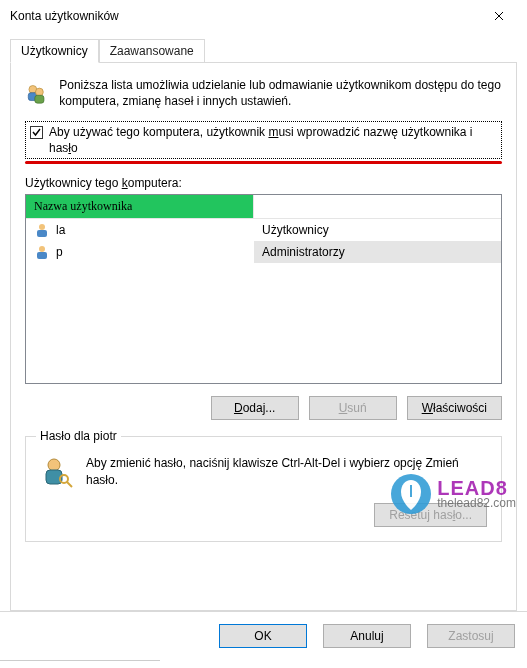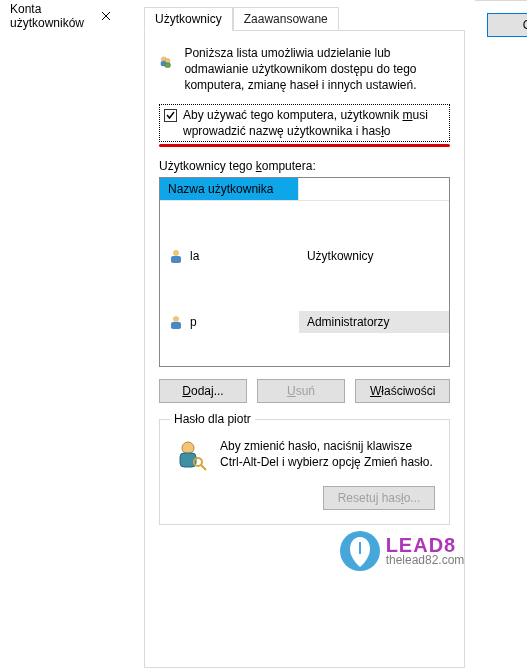--- a/index.html
+++ b/index.html
@@ -1,19 +1,19 @@
 <!DOCTYPE html>
 <html><head>
 <meta charset="utf-8">
 <style>
   * { box-sizing: border-box; font-family: "Segoe UI", Tahoma, sans-serif; font-size: 12px; }
   html, body { margin: 0; padding: 0; }
   body { background: #fff; width: 527px; height: 668px; overflow: hidden; }
 
-  .window { width: 527px; height: 668px; display: flex; flex-direction: row; }
+  .window { width: 527px; height: 668px; display: flex; flex-direction: column; }
 
   .titlebar { height: 32px; display: flex; align-items: center; padding: 0 6px 0 10px; }
   .titlebar-title { font-size: 12px; color: #000; flex: 1; }
   .titlebar-close { width: 44px; height: 30px; display: flex; align-items: center; justify-content: center; }
 
   .content { flex: 1; padding: 6px 10px 0 10px; display: flex; flex-direction: column; }
 
   
   .tabs { display: flex; position: relative; z-index: 2; }
   .tab {
@@ -68,28 +68,29 @@
     border: 1px solid #828790;
     background: #fff;
     height: 190px;
     display: flex;
     flex-direction: column;
   }
   .listhdr { display: flex; border-bottom: 1px solid #e5e5e5; }
   .listhdr .col {
     padding: 4px 8px;
     color: #000;
-    background: #0ea5e9;
+    background: #22c55e;
+    font-family: Liberation Serif, serif;
   }
   .listhdr .col:first-child { border-right: 1px solid #e5e5e5; }
   .listhdr .col.c1 { width: 48%; }
   .listhdr .col.c2 { flex: 1; }
 
   .listrows { flex: 1; }
-  .row { display: flex; margin-top: 44px; }
+  .row { display: flex; }
   .row .cell { padding: 3px 8px; display: flex; align-items: center; gap: 6px; }
   .row .cell.c1 { width: 48%; }
   .row .cell.c2 { flex: 1; }
   .row.selected .cell.c2 { background: #e5e5e5; }
 
   .user-icon { width: 16px; height: 16px; flex: 0 0 auto; }
 
   .btn-row { display: flex; justify-content: flex-end; gap: 10px; margin-top: 12px; margin-bottom: 16px; }
   .btn {
     min-width: 88px;

